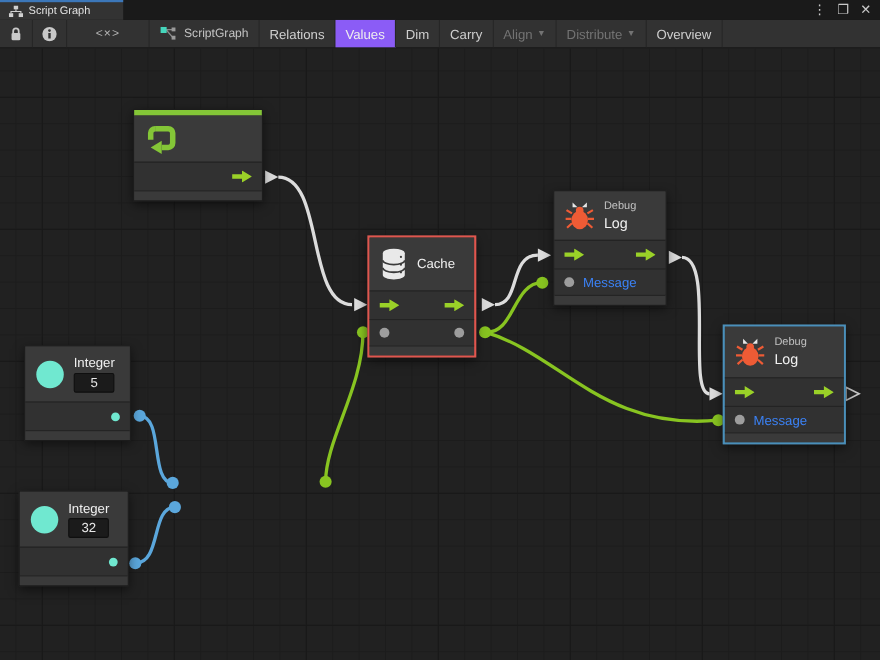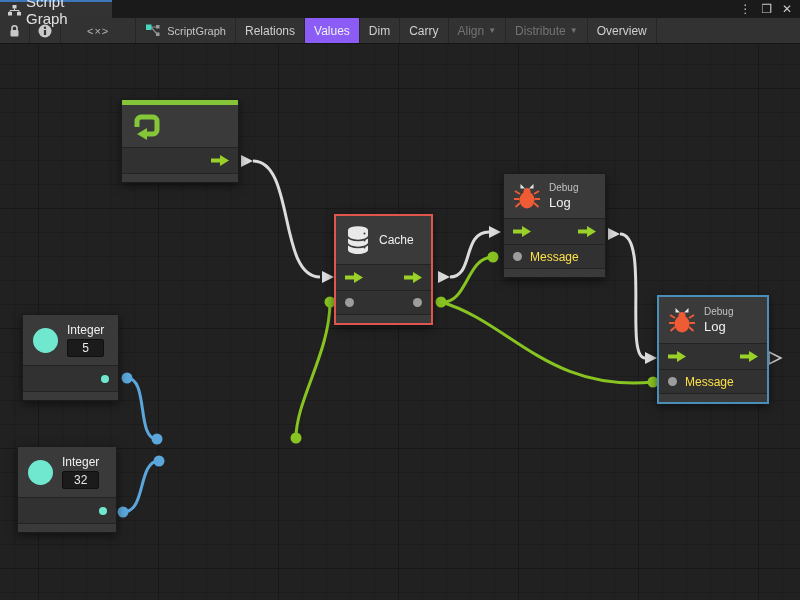--- a/index.html
+++ b/index.html
@@ -2,21 +2,21 @@
 <html><head>
 <meta charset="utf-8">
 <style>
   * { margin:0; padding:0; box-sizing:border-box; }
   html,body { width:800px; height:600px; overflow:hidden; background:#191919;
     font-family:"Liberation Sans", sans-serif; -webkit-font-smoothing:antialiased; }
 
   
   .titlebar { position:relative; height:18px; background:#1a1a1a; display:flex; align-items:stretch; }
   .tab { width:112px; background:#333; border-top:2px solid #3c77b9; display:flex; align-items:center;
-    gap:5px; padding:0 8px; color:#e2e2e2; font-size:15px; }
+    gap:5px; padding:0 8px; color:#e2e2e2; font-size:10px; }
   .winctl { margin-left:auto; display:flex; align-items:center; gap:10px; padding-right:8px;
     color:#c9c9c9; font-size:12px; }
   .winctl span { cursor:default; line-height:16px; }
 
   
   .toolbar { height:26px; background:#323232; display:flex; align-items:stretch;
     font-size:11px; color:#cfcfcf; border-bottom:1px solid #151515; }
   .cell { display:flex; align-items:center; justify-content:center; padding:0 9px;
     border-right:1px solid #262626; white-space:nowrap; }
   .cell.icon-cell { padding:0 8px; }
@@ -54,21 +54,21 @@
   .kicker { font-size:10px; color:#c2c2c2; }
   .title { font-size:12px; color:#f0f0f0; }
   .vbox { background:#1b1b1b; border:1px solid #0f0f0f; border-radius:2px; color:#e8e8e8;
     padding:1px 6px; font-size:12px; display:inline-block; min-width:20px; text-align:center; }
   .row { display:flex; align-items:center; gap:8px; padding:0 9px; background:#313131;
     border-top:1px solid #232323; }
   .footer { height:9px; background:#3a3a3a; border-top:1px solid #232323; }
   .dot { width:9px; height:9px; border-radius:50%; background:#9d9d9d; flex:none; }
   .dot.teal { background:#70e8d0; }
   .right { margin-left:auto; }
-  .portlabel { color:#fde047; font-size:12px; }
+  .portlabel { color:#3b82f6; font-size:12px; }
   .arrowport { flex:none; display:flex; }
   .circle-icon { width:25px; height:25px; border-radius:50%; background:#70e8d0; flex:none; }
   .fxicon { font-family:"Liberation Serif", serif; font-style:italic; font-weight:bold;
     font-size:26px; color:#fdfdfd; line-height:1; text-shadow:0 1px 2px rgba(0,0,0,.6); }
 </style>
 </head>
 <body>
 
 <div class="titlebar">
   <div class="tab">

